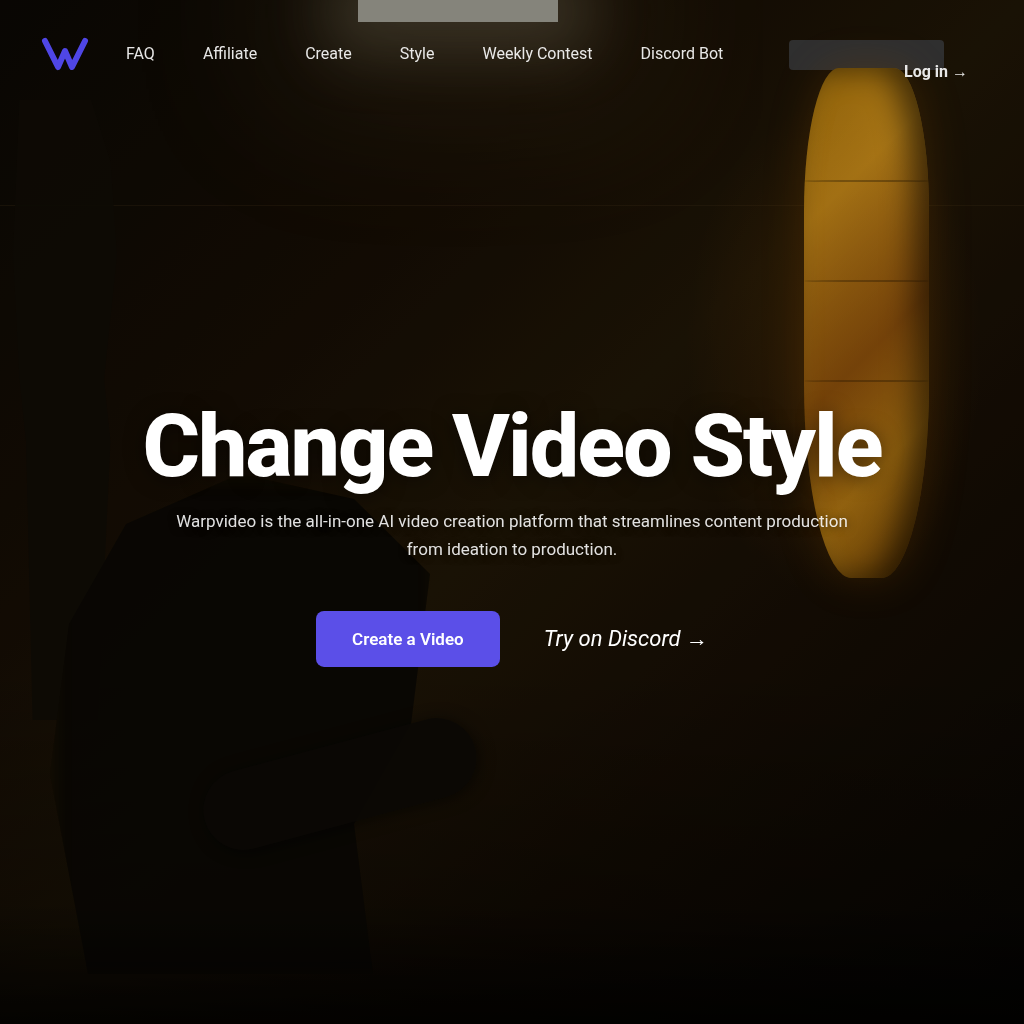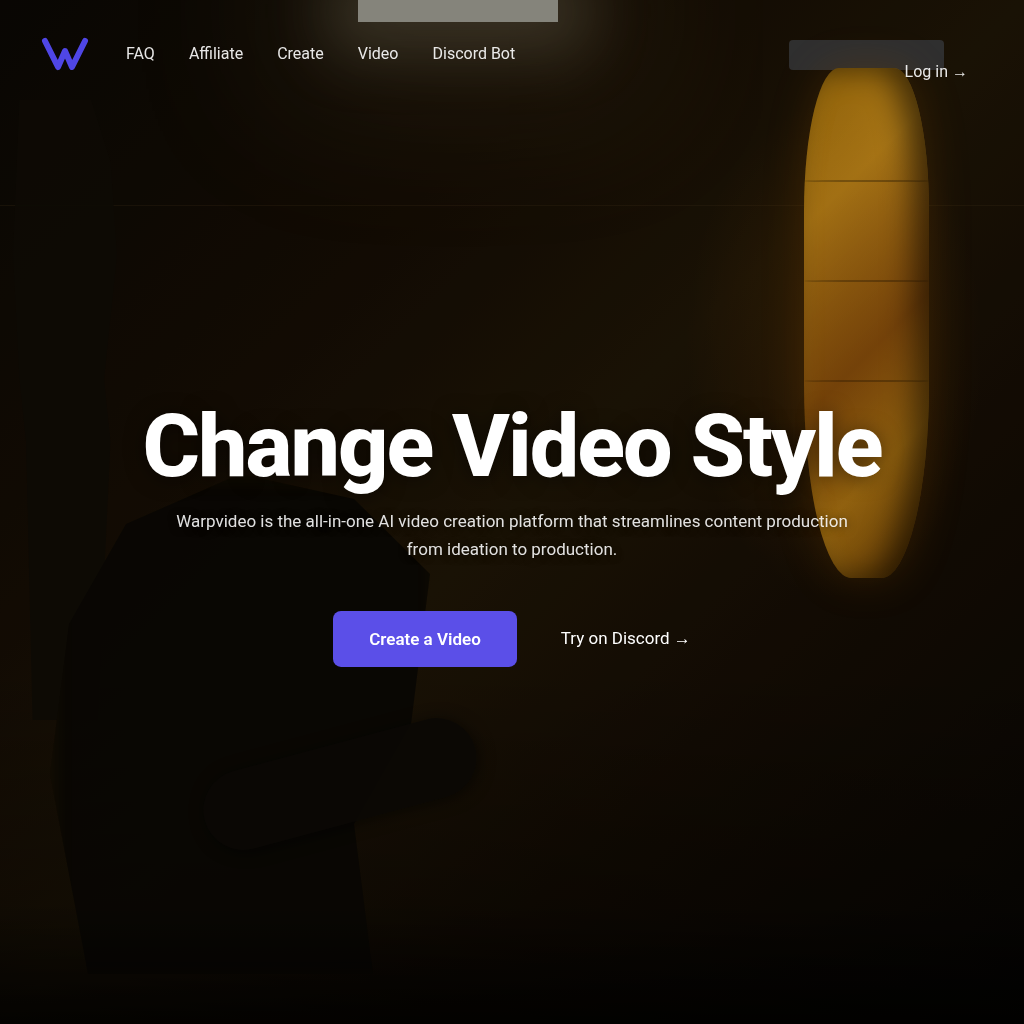--- a/index.html
+++ b/index.html
@@ -51,39 +51,39 @@
     }
 
     .logo-svg {
       width: 50px;
       height: 50px;
     }
 
     .nav-links {
       display: flex;
       align-items: flex-start;
-      gap: 2px;
+      gap: 16px;
       flex: 1;
     }
 
     .nav-link {
       color: rgba(255,255,255,0.9);
       text-decoration: none;
       font-size: 16px;
       font-weight: 400;
       padding: 8px 16px;
       cursor: pointer;
       white-space: nowrap;
     }
 
     .nav-login {
       color: rgba(255,255,255,0.9);
       text-decoration: none;
       font-size: 16px;
-      font-weight: 400;
+      font-weight: 700;
       padding: 8px 16px;
       cursor: pointer;
       margin-left: auto;
       white-space: nowrap;
       margin-top: 36px;
     }
 
     
     .hero-content {
       position: absolute;
@@ -131,26 +131,27 @@
       font-size: 17px;
       font-weight: 600;
       cursor: pointer;
       text-decoration: none;
       display: inline-block;
     }
 
     .btn-discord {
       color: #fff;
       text-decoration: none;
-      font-size: 17px;
+      font-size: 22px;
       font-weight: 400;
       cursor: pointer;
       display: inline-flex;
       align-items: center;
       gap: 6px;
+      font-style: italic;
     }
   </style>
 </head>
 <body>
 
 <div class="hero">
 
   <div class="hero-scene">
 
     <div style="position:absolute;inset:0;background:linear-gradient(135deg,#0d0a05 0%,#1a1005 30%,#251a08 50%,#1a1005 70%,#0a0805 100%);"></div>
@@ -185,21 +186,22 @@
     <div class="nav-logo">
       <svg class="logo-svg" viewBox="0 0 50 50" xmlns="http://www.w3.org/2000/svg">
         <path d="M5 12 L18 38 L25 22 L32 38 L45 12" stroke="#4F46E5" stroke-width="6" fill="none" stroke-linecap="round" stroke-linejoin="round"></path>
       </svg>
     </div>
 
     <div class="nav-links">
       <a class="nav-link">FAQ</a>
       <a class="nav-link">Affiliate</a>
       <a class="nav-link">Create</a>
-      <a class="nav-link">Video</a>
+      <a class="nav-link">Style</a>
+      <a class="nav-link">Weekly Contest</a>
       <a class="nav-link">Discord Bot</a>
     </div>
 
     <a class="nav-login">Log in →</a>
   </nav>
 
   <div class="hero-content">
     <h1 class="hero-title">
       <span>Change Video Style</span><br>
     </h1>

